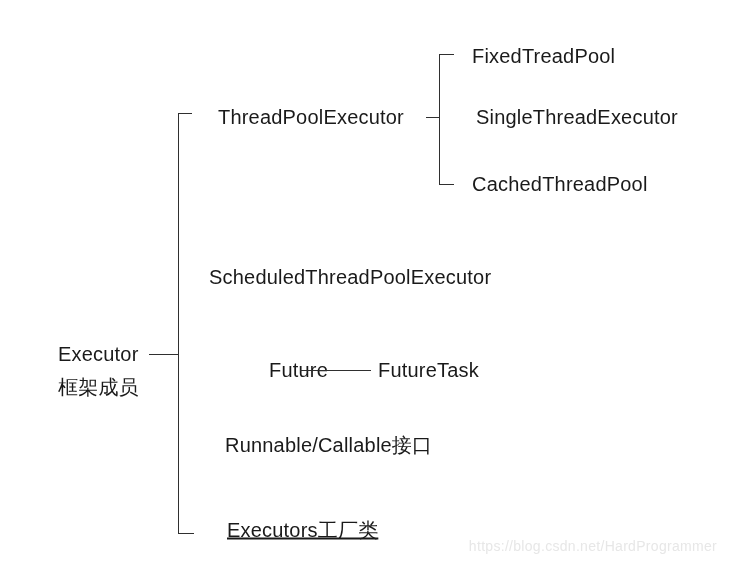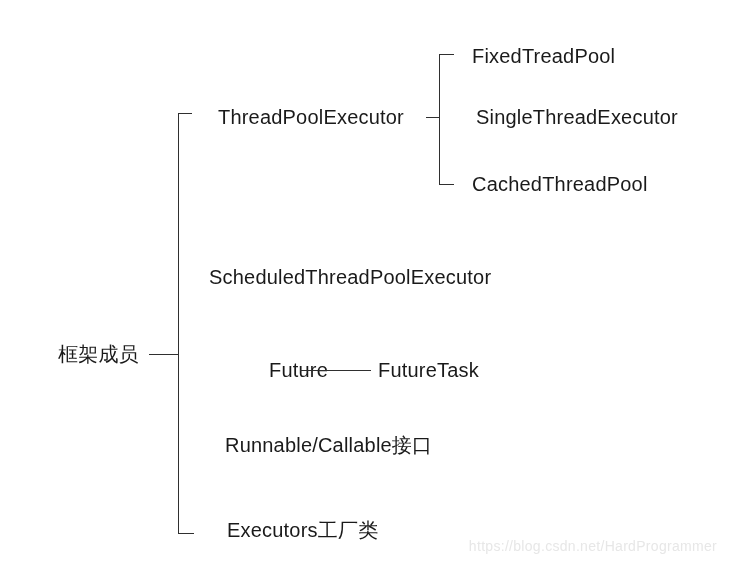--- a/index.html
+++ b/index.html
@@ -48,20 +48,21 @@
     white-space: nowrap;
     letter-spacing: 0.3px;
   }
 </style>
 </head>
 <body>
 
 <div id="canvas">
 
   <div class="root-label" style="left:58px; top:338px;">
+    <div>Executor</div>
     <div>框架成员</div>
   </div>
 
   <div class="hline" style="left:149px; top:354px; width:29px;"></div>
 
   <div class="vline" style="left:178px; top:113px; height:421px;"></div>
   <div class="hline" style="left:178px; top:113px; width:14px;"></div>
   <div class="hline" style="left:178px; top:533px; width:16px;"></div>
 
   <span class="label" style="left:218px; top:117px;">ThreadPoolExecutor</span>
@@ -77,17 +78,17 @@
   <span class="label" style="left:472px; top:184px;text-align:right;">CachedThreadPool</span>
 
   <span class="label" style="left:209px; top:277px;">ScheduledThreadPoolExecutor</span>
 
   <span class="label" style="left:225px; top:370px;margin-left:44px;">Future</span>
   <div class="hline" style="left:300px; top:370px; width:71px;"></div>
   <span class="label" style="left:378px; top:370px;">FutureTask</span>
 
   <span class="label" style="left:225px; top:445px;">Runnable/Callable接口</span>
 
-  <span class="label" style="left:227px; top:530px;">Executors工厂类</span>
+  <span class="label" style="left:227px; top:530px;text-decoration:underline;">Executors工厂类</span>
 
   <span class="watermark" style="right:12px; top:538px;">https://blog.csdn.net/HardProgrammer</span>
 
 </div>
 
 </body></html>

